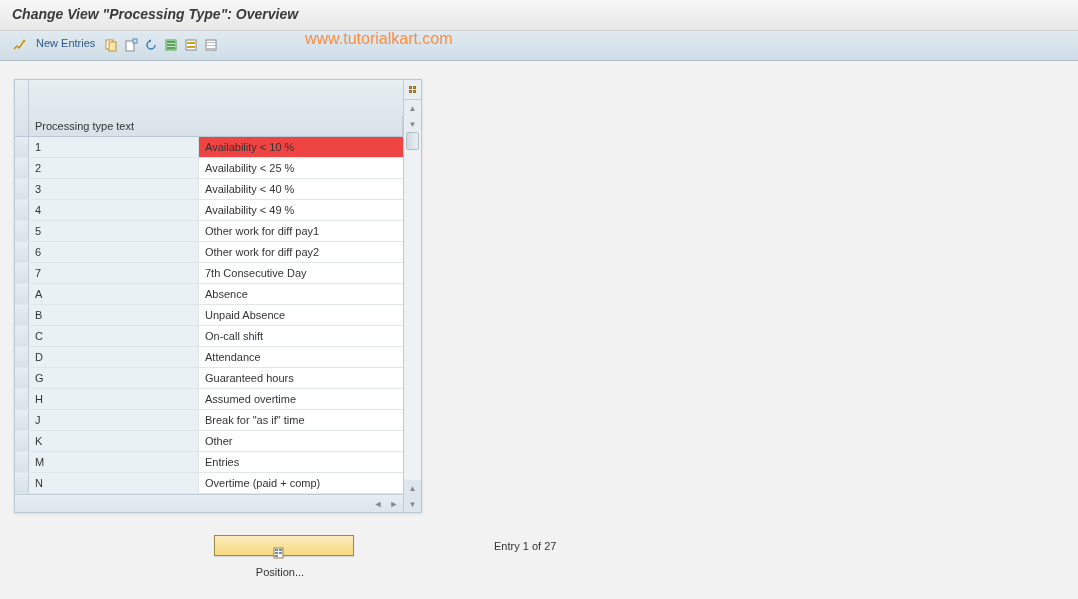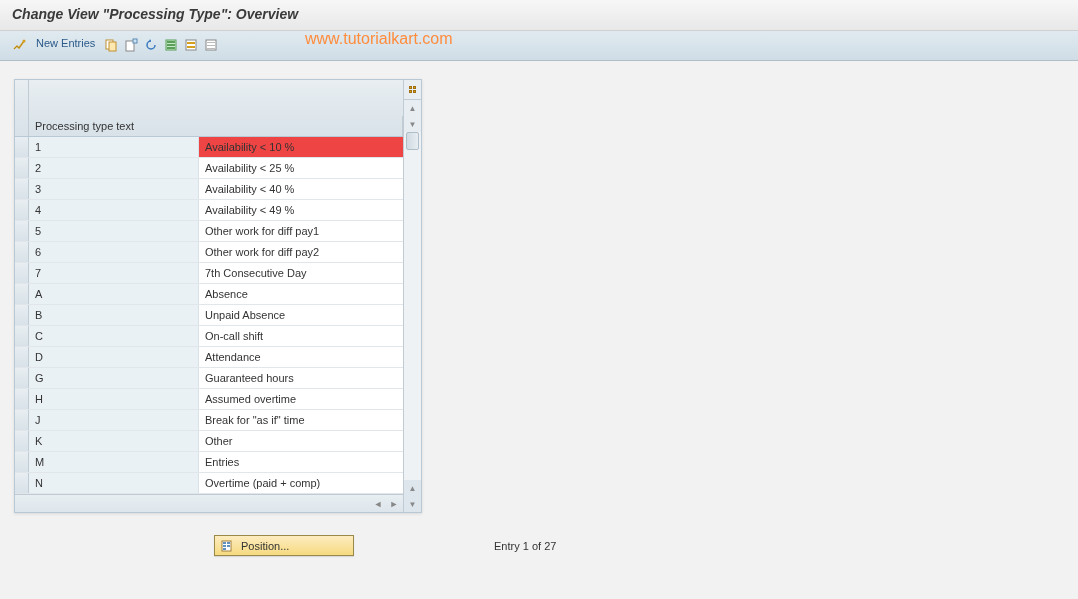--- a/index.html
+++ b/index.html
@@ -178,27 +178,28 @@
       align-items: center;
       gap: 140px;
       margin-left: 200px;
     }
     .position-btn {
       display: inline-flex;
       align-items: center;
       gap: 6px;
       border: 1px solid #9a8a4a;
       background: linear-gradient(to bottom, #fdecc0, #f6da80);
-      padding: 2px 14px 2px 6px;
+      padding: 10px 14px 2px 6px;
       height: 21px;
       font-size: 11px;
       color: #333;
       cursor: pointer;
       box-shadow: 0 1px 1px rgba(0,0,0,0.1);
       min-width: 140px;
+      flex-direction: column;
     }
     .position-icon {
       width: 14px; height: 14px;
       display: inline-flex;
       align-items: center;
       justify-content: center;
     }
     .entry-label { font-size: 11px; color: #333; }
     
     svg { display: block; }

